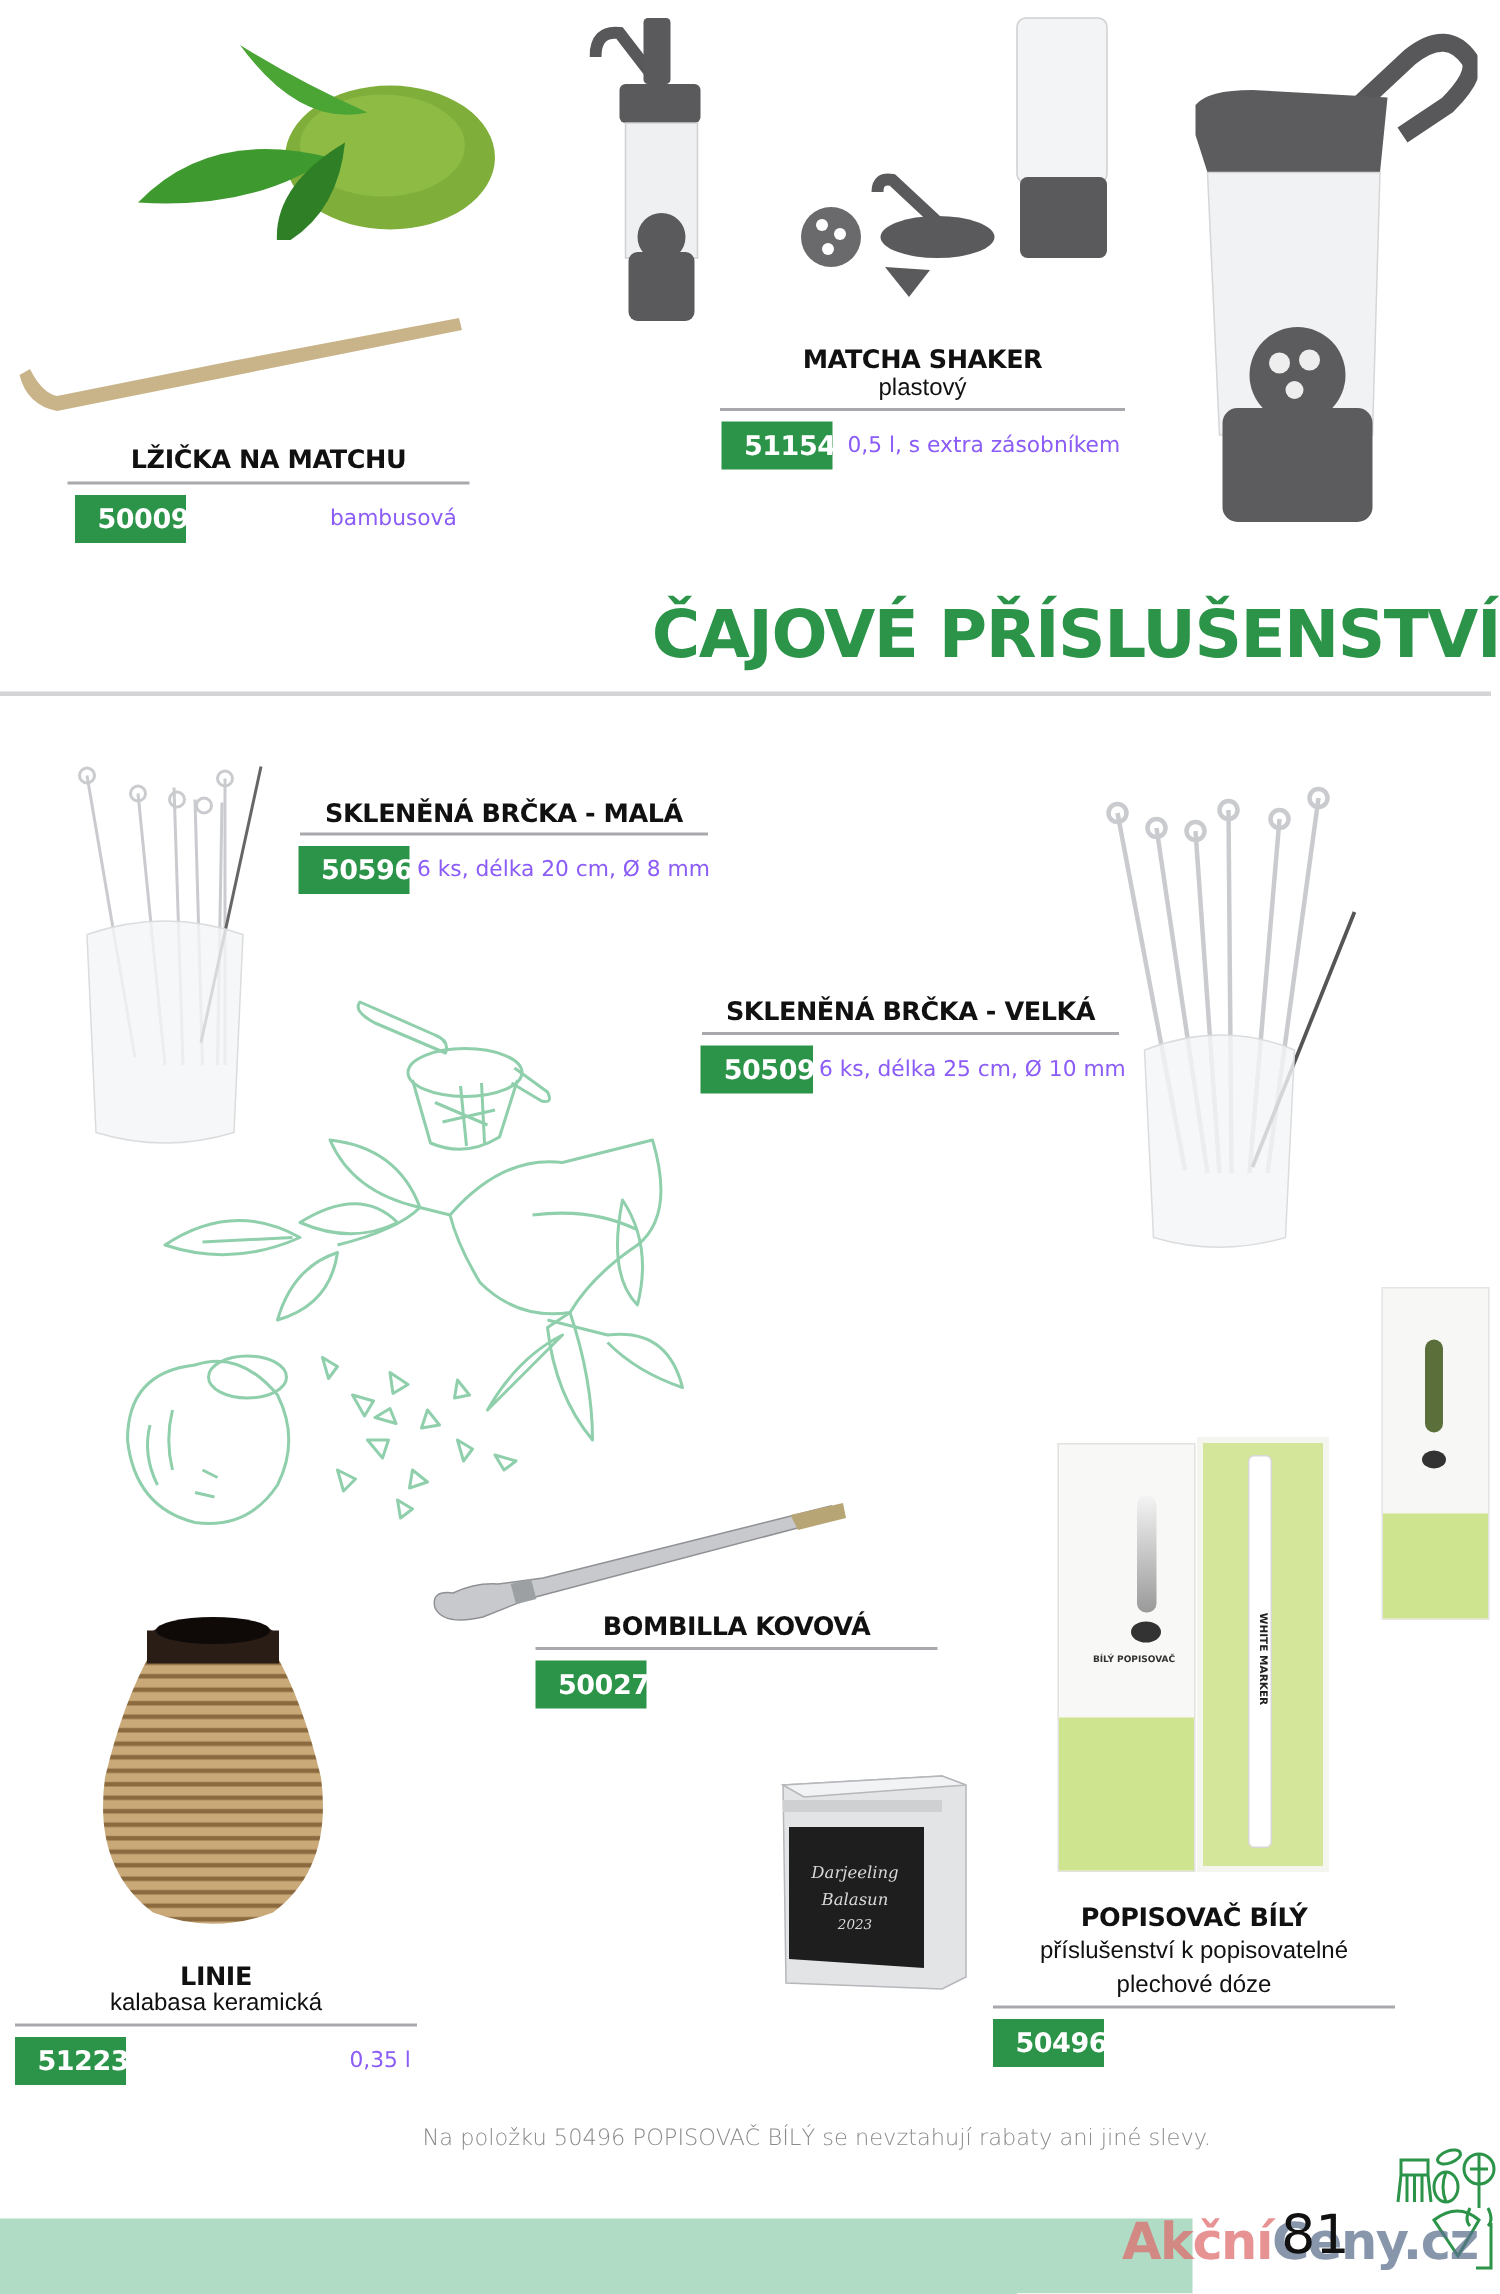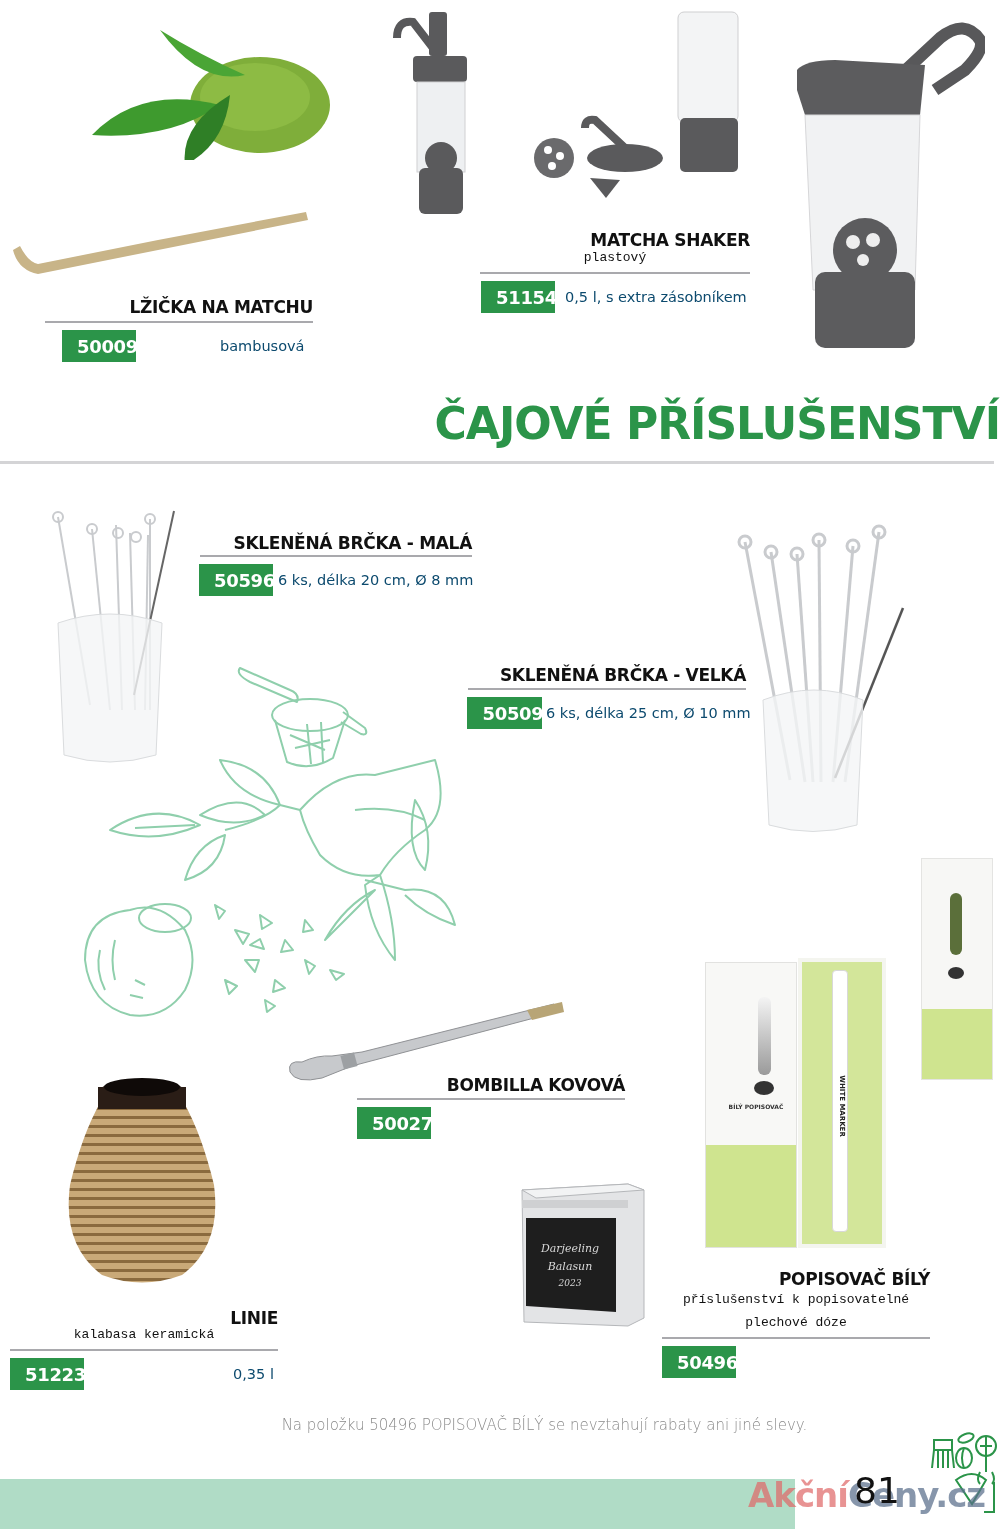--- a/index.html
+++ b/index.html
@@ -1,25 +1,25 @@
 <!DOCTYPE html>
 <html><head>
 <meta charset="utf-8">
 <style>
   * { box-sizing: border-box; margin: 0; padding: 0; }
   html, body { width: 1000px; height: 1529px; background: #ffffff; overflow: hidden; }
   body { position: relative; font-family: "Liberation Sans", sans-serif; color: #111; }
   .abs { position: absolute; }
 
   
-  .p-title { position: absolute; font-family: "DejaVu Sans", sans-serif; font-weight: bold; font-size: 17px; letter-spacing: -0.3px; color: #111; text-align: right; white-space: nowrap; }
-  .p-sub { position: absolute; font-family: Liberation Mono, monospace; font-size: 13px; color: #111; text-align: center; white-space: nowrap; }
+  .p-title { position: absolute; font-family: "DejaVu Sans", sans-serif; font-weight: bold; font-size: 17px; letter-spacing: -0.3px; color: #111; text-align: center; white-space: nowrap; }
+  .p-sub { position: absolute; font-family: Liberation Sans, sans-serif; font-size: 16px; color: #111; text-align: center; white-space: nowrap; }
   .p-rule { position: absolute; height: 2px; background: #a9a9ad; }
   .p-code { position: absolute; height: 32px; background: #2b9449; color: #fff; font-family: "DejaVu Sans", sans-serif; font-weight: bold; font-size: 18px; display: flex; align-items: center; justify-content: center; letter-spacing: -0.3px; padding-left: 17px; }
-  .p-desc { position: absolute; font-family: "DejaVu Sans", sans-serif; font-size: 14.5px; color: #0c4a6e; white-space: nowrap; }
+  .p-desc { position: absolute; font-family: "DejaVu Sans", sans-serif; font-size: 14.5px; color: #8b5cf6; white-space: nowrap; }
 
   .section-title { position: absolute; left: 0; width: 1000px; top: 398px; text-align: right; font-family: "DejaVu Sans", sans-serif; font-weight: bold; font-size: 44px; color: #2b9449; letter-spacing: -1px; }
   .section-rule { position: absolute; left: 0; top: 461px; width: 994px; height: 3px; background: #d4d4d6; }
 
   .footnote { position: absolute; left: 0; width: 993px; top: 1416px; text-align: center; font-family: "DejaVu Sans", sans-serif; font-size: 15px; color: #8a8a8a; font-weight: 300; margin-left: 48px; }
   .footer-band { position: absolute; left: 0; top: 1479px; width: 795px; height: 50px; background: #b0dcc6; }
   .page-num { position: absolute; left: 854px; top: 1470px; font-family: "DejaVu Sans", sans-serif; font-size: 36px; color: #111; }
   .wm { position: absolute; left: 748px; top: 1475px; font-family: "DejaVu Sans", sans-serif; font-weight: bold; font-size: 34px; letter-spacing: -1px; opacity: 0.72; white-space: nowrap; }
   .wm .a { color: #e06a6a; }
   .wm .b { color: #5a6f8c; }
@@ -66,21 +66,21 @@
   <path d="M10 95 L125 95 L120 270 L18 270 Z" fill="#f1f2f3" stroke="#d6d6d8"></path>
   <circle cx="70" cy="230" r="32" fill="#5c5c5e"></circle>
   <circle cx="58" cy="222" r="7" fill="#eee"></circle>
     <circle cx="78" cy="220" r="7" fill="#eee"></circle>
     <circle cx="68" cy="240" r="6" fill="#eee"></circle>
   <rect x="20" y="252" width="100" height="76" rx="10" fill="#5c5c5e"></rect>
 </svg>
 
 <div class="p-title" style="left:45px;width:268px;top:297px">LŽIČKA NA MATCHU</div>
 <div class="p-rule" style="left:45px;width:268px;top:321px"></div>
-<div class="p-code" style="left:62px;width:74px;top:330px">50009</div>
+<div class="p-code" style="left:50px;width:74px;top:330px">50009</div>
 <div class="p-desc" style="left:220px;top:338px">bambusová</div>
 
 <div class="p-title" style="left:480px;width:270px;top:230px">MATCHA SHAKER</div>
 <div class="p-sub" style="left:480px;width:270px;top:250px">plastový</div>
 <div class="p-rule" style="left:480px;width:270px;top:272px"></div>
 <div class="p-code" style="left:481px;width:74px;top:281px">51154</div>
 <div class="p-desc" style="left:565px;top:289px">0,5 l, s extra zásobníkem</div>
 
 <div class="section-title">ČAJOVÉ PŘÍSLUŠENSTVÍ</div>
 <div class="section-rule"></div>

